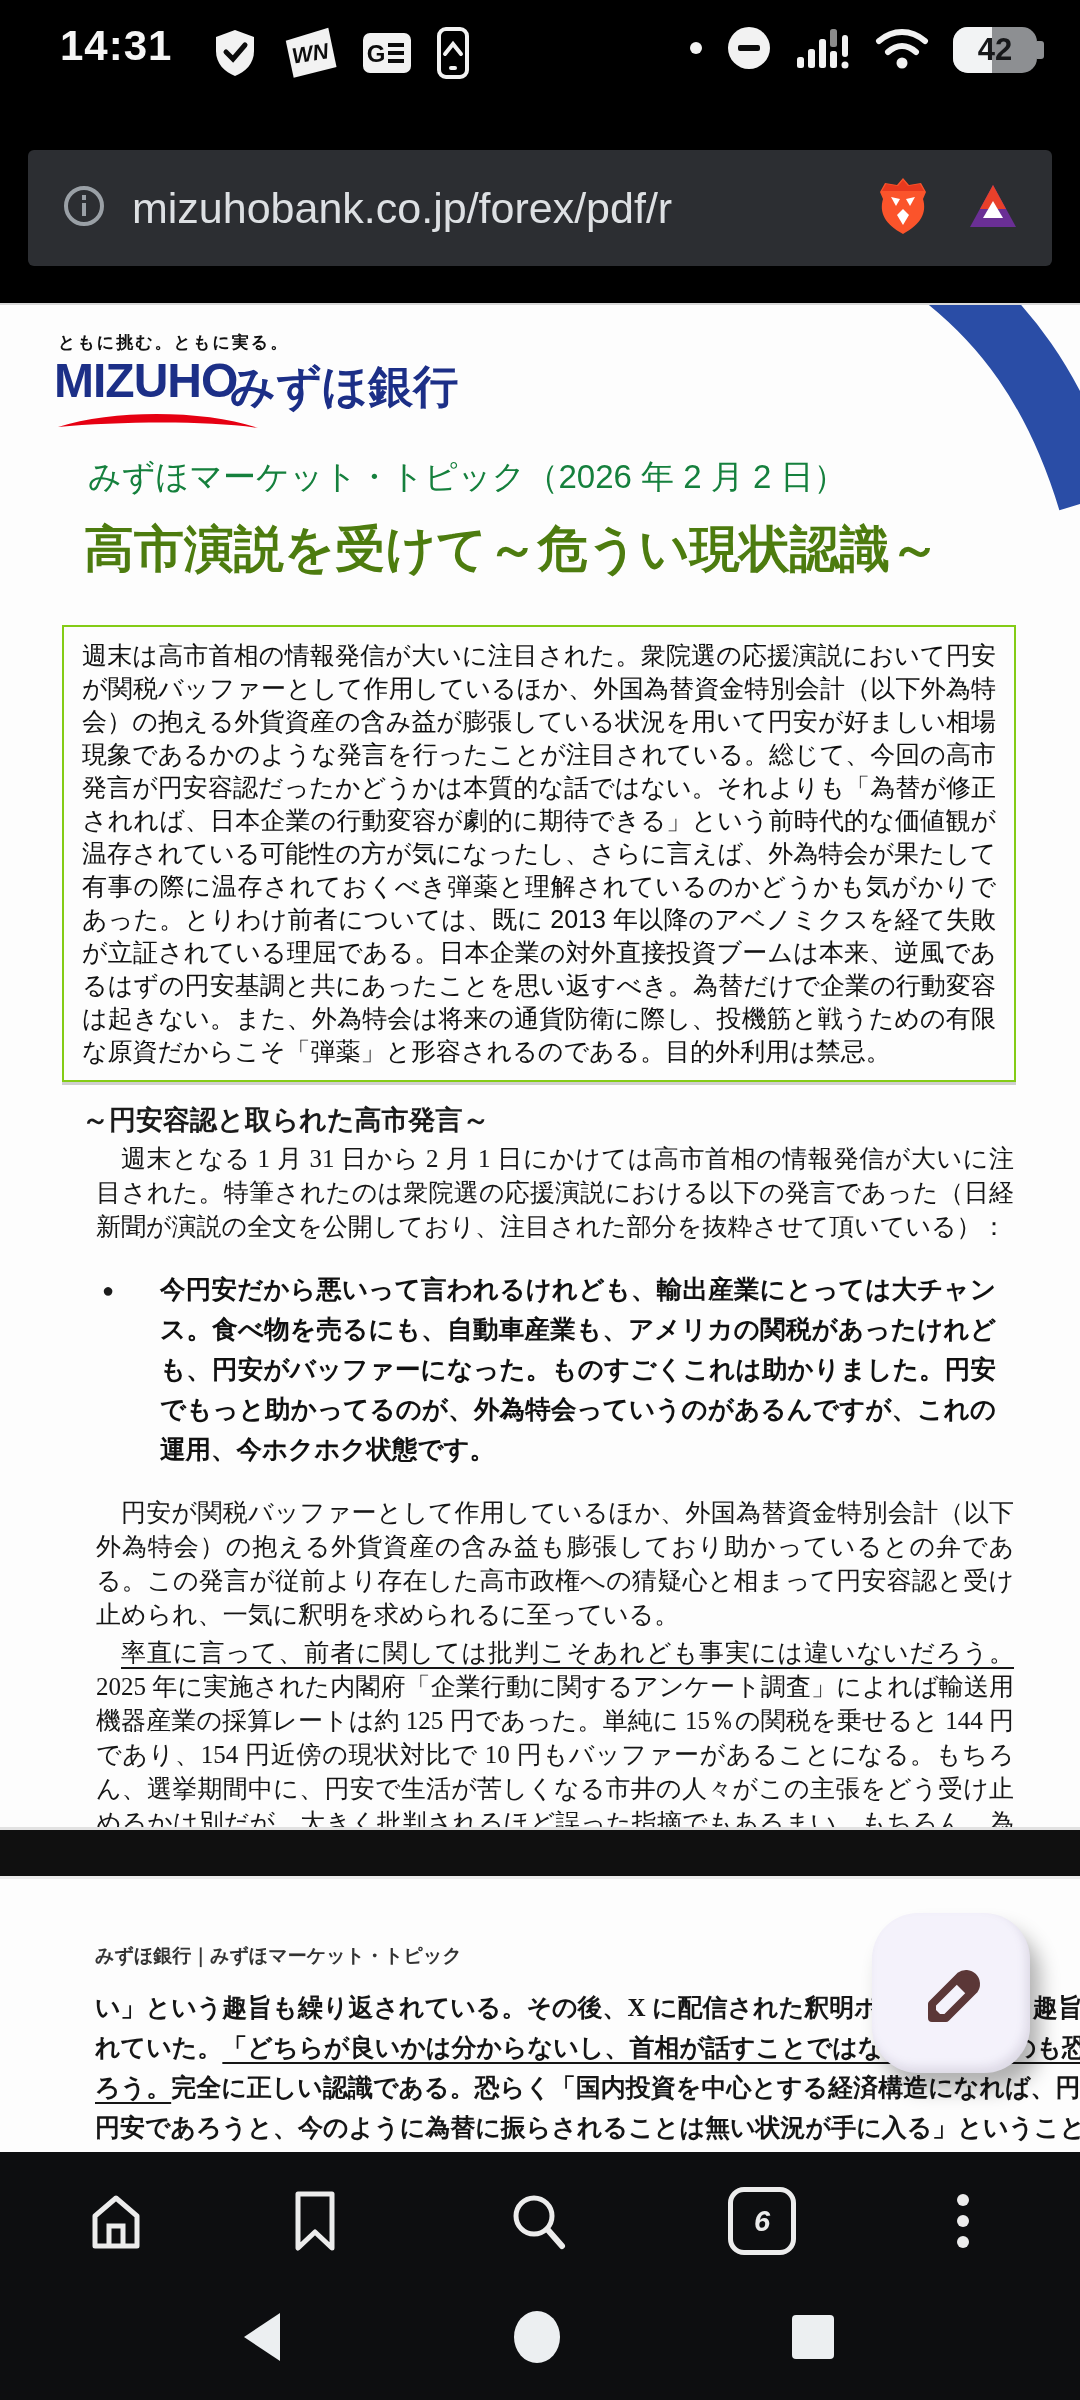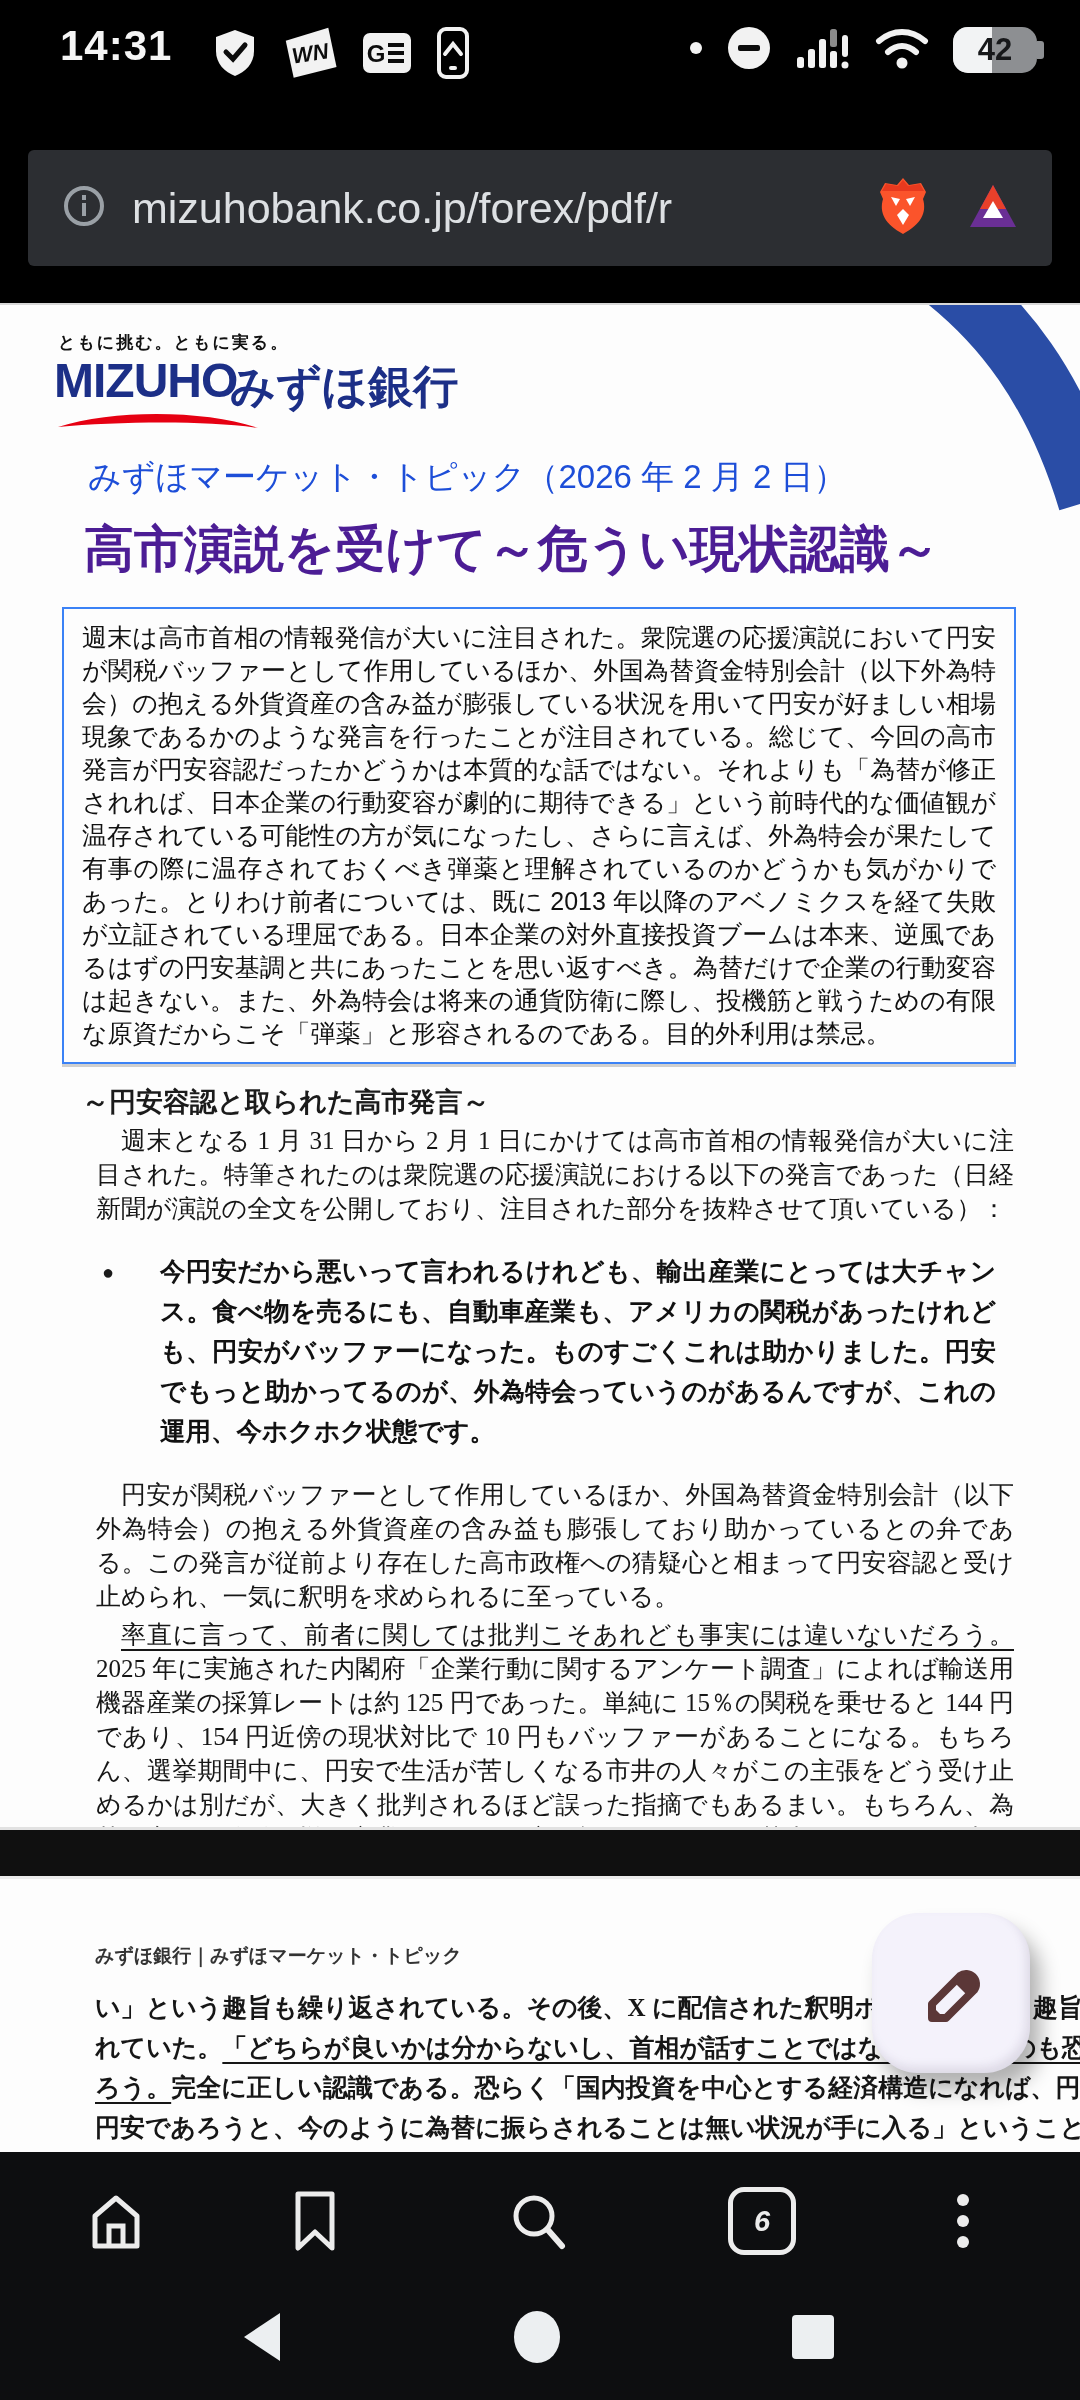--- a/index.html
+++ b/index.html
@@ -26,23 +26,23 @@
   
   .page1{position:absolute;top:303px;left:0;width:1080px;height:1528px;background:#fdfdfd;overflow:hidden;
          border-top:2px solid #d8d8d8;color:#1b1b1b;}
   .ribbon{position:absolute;top:-4px;right:0;}
   .tagline{position:absolute;left:58px;top:26px;font-size:17px;font-weight:700;color:#111;letter-spacing:2px;}
   .logo-en{position:absolute;left:54px;top:48px;font-size:48px;font-weight:700;color:#1c2f87;letter-spacing:-1px;}
   .logo-swoosh{position:absolute;left:56px;top:102px;}
   .logo-jp{position:absolute;left:230px;top:52px;font-size:45px;font-weight:700;color:#1c2f87;}
 
   .doc-flow{position:absolute;left:62px;top:0;width:954px;padding-top:150px;}
-  .doc-subtitle{margin-left:26px;font-size:33px;color:#1d4ed8;}
-  .doc-title{margin-left:22px;margin-top:16px;font-size:50px;font-weight:800;color:#4c1d95;}
-  .summary-box{margin-top:24px;border:2px solid #3b82f6;box-shadow:0 3px 0 #cfcfcf;padding:12px 18px;
+  .doc-subtitle{margin-left:26px;font-size:33px;color:#15803d;}
+  .doc-title{margin-left:22px;margin-top:16px;font-size:50px;font-weight:800;color:#4d7c0f;}
+  .summary-box{margin-top:42px;border:2px solid #84cc16;box-shadow:0 3px 0 #cfcfcf;padding:12px 18px;
                font-size:25px;line-height:33px;text-align:justify;color:#111;}
   .section-heading{margin-left:20px;margin-top:20px;font-size:27px;font-weight:700;}
   .para{margin-left:34px;width:918px;font-family:"Liberation Serif",serif;font-size:25px;line-height:34px;
         text-align:justify;text-indent:1em;color:#161616;margin-top:4px;}
   .bullet{display:flex;margin-left:40px;margin-top:26px;margin-bottom:26px;}
   .bullet .marker{width:58px;font-size:20px;padding-top:9px;}
   .bullet .btext{width:836px;font-size:25.5px;line-height:40px;font-weight:700;text-align:justify;color:#111;font-family:Liberation Serif, serif;}
   .u{text-decoration:underline;text-underline-offset:6px;text-decoration-thickness:2px;margin-top:24px;}
 
   

